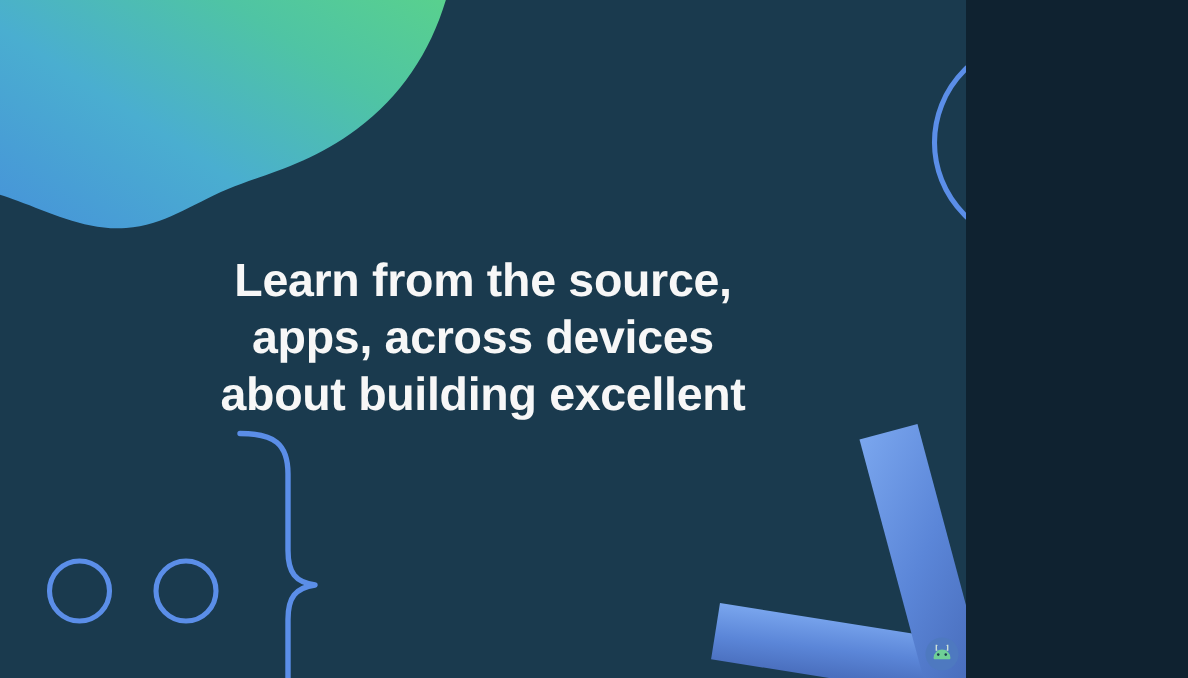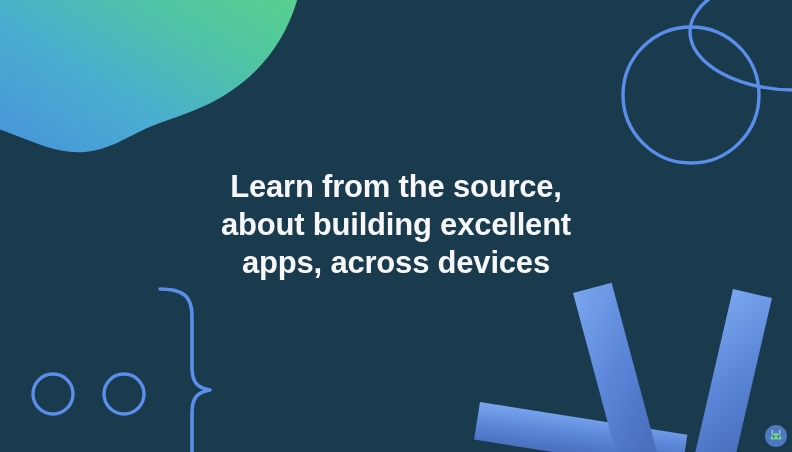--- a/index.html
+++ b/index.html
@@ -7,21 +7,21 @@
     margin: 0;
     padding: 0;
     background: #0f2230;
   }
   body {
     font-family: "Liberation Sans", sans-serif;
   }
 
   .slide {
     position: relative;
-    width: 792px;
+    width: 644px;
     height: 452px;
     overflow: hidden;
     background: #1a3a4e;
   }
 
   .slide-bg-svg {
     position: absolute;
     inset: 0;
     width: 792px;
     height: 452px;
@@ -110,22 +110,22 @@
       <g fill="url(#barGrad)">
         <rect x="480" y="402" width="210" height="38" transform="rotate(9 480 402)"></rect>
         <rect x="573" y="293" width="40" height="190" transform="rotate(-15 573 293)"></rect>
         <rect x="733" y="289" width="40" height="195" transform="rotate(13 733 289)"></rect>
       </g>
     </g>
   </svg>
 
   <div class="headline">
     <span class="ln">Learn from the source,</span>
+    <span class="ln">apps, across devices</span>
     <span class="ln">about building excellent</span>
-    <span class="ln">apps, across devices</span>
   </div>
 
   <svg class="bot-badge" viewBox="0 0 24 24" aria-hidden="true">
     <circle cx="12" cy="12" r="11" fill="#4e79c0"></circle>
     <path d="M6.4 14.6 a5.6 5.6 0 0 1 11.2 0 Z" fill="#6fcf97"></path>
     <rect x="6.4" y="14.2" width="11.2" height="1.3" rx="0.6" fill="#6fcf97"></rect>
     <circle cx="9.5" cy="12.4" r="0.85" fill="#1a3a4e"></circle>
     <circle cx="14.5" cy="12.4" r="0.85" fill="#1a3a4e"></circle>
     <path d="M8.6 6.2 L8.2 6.2 L8.2 9.4 L8.6 9.4" fill="none" stroke="#cfe3d8" stroke-width="0.9" stroke-linecap="round"></path>
     <path d="M15.4 6.2 L15.8 6.2 L15.8 9.4 L15.4 9.4" fill="none" stroke="#cfe3d8" stroke-width="0.9" stroke-linecap="round"></path>

